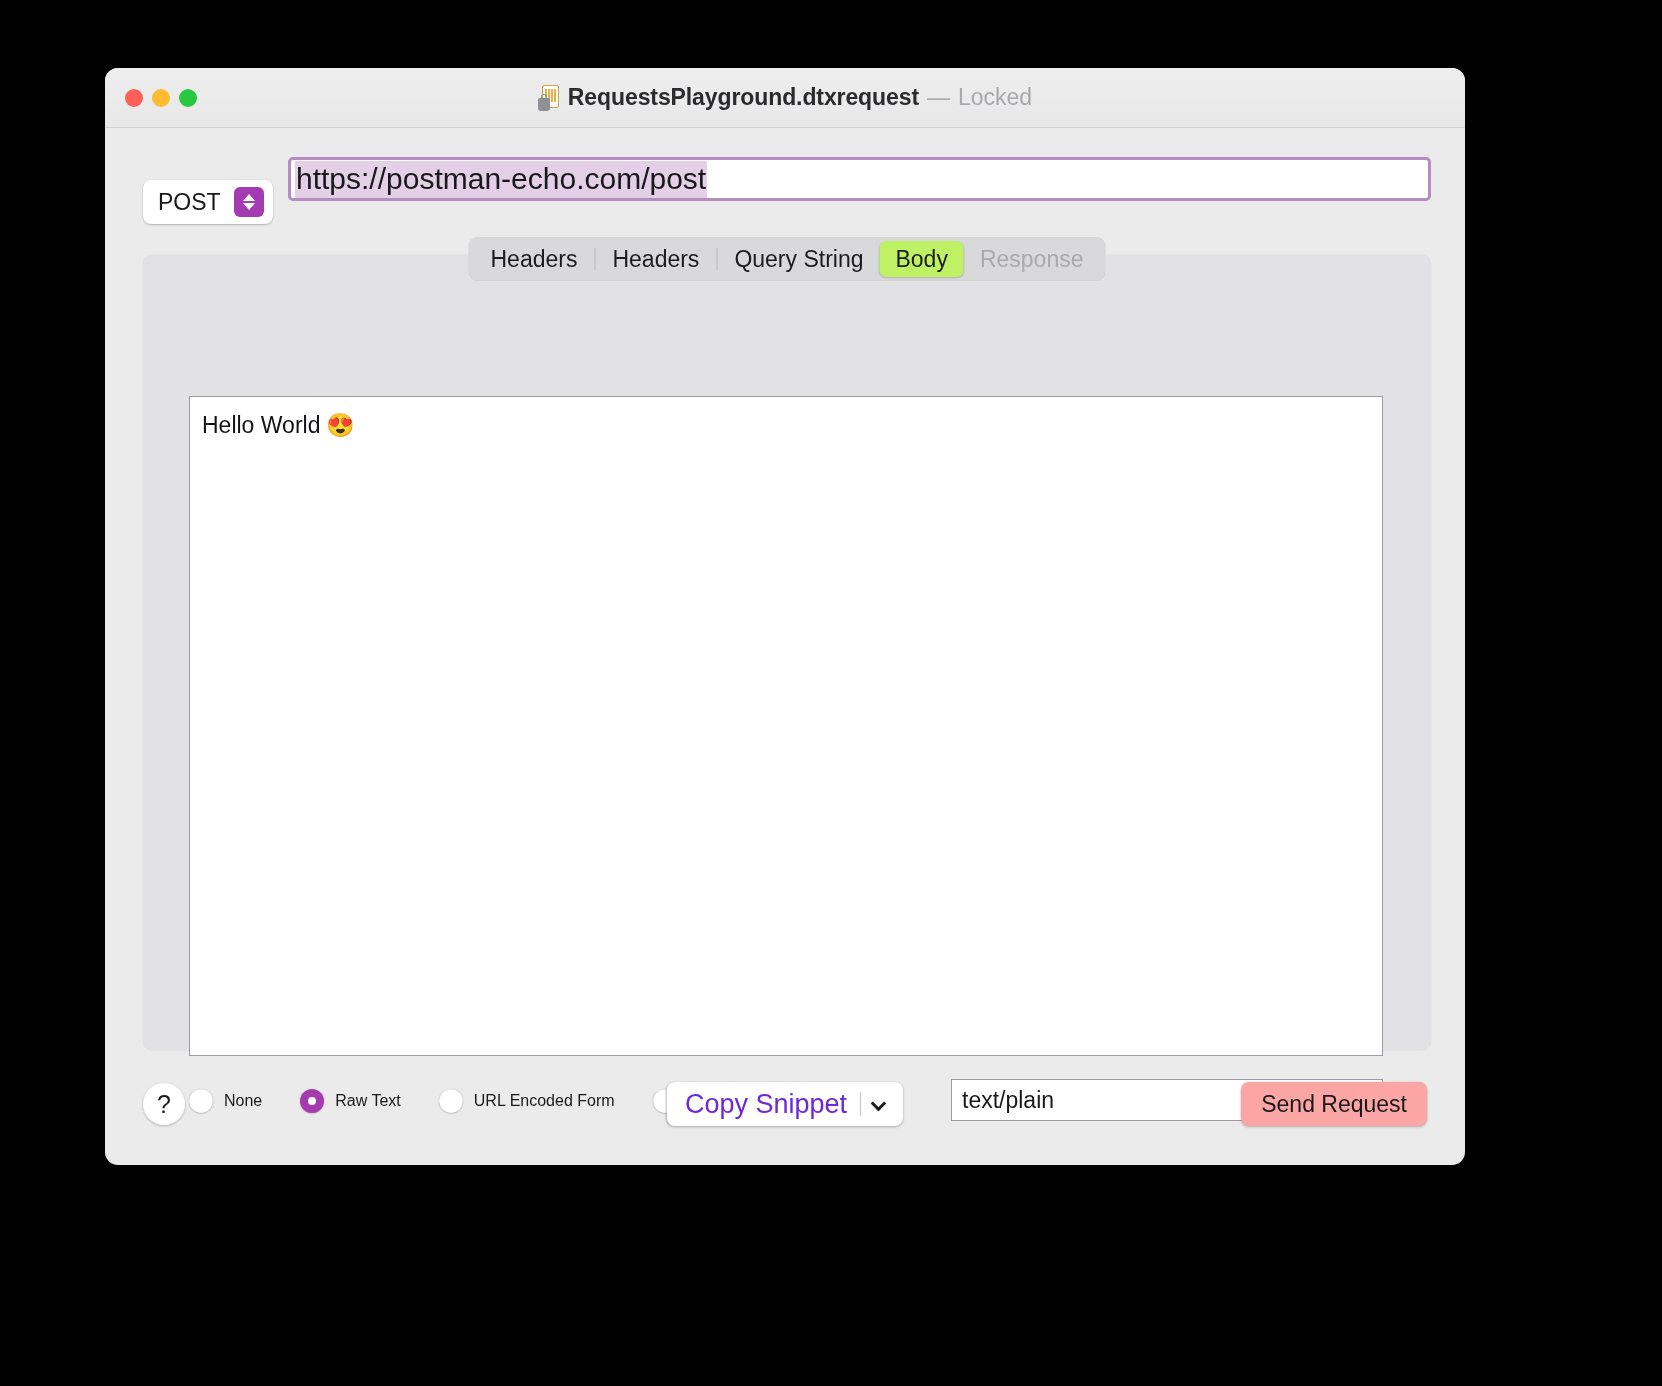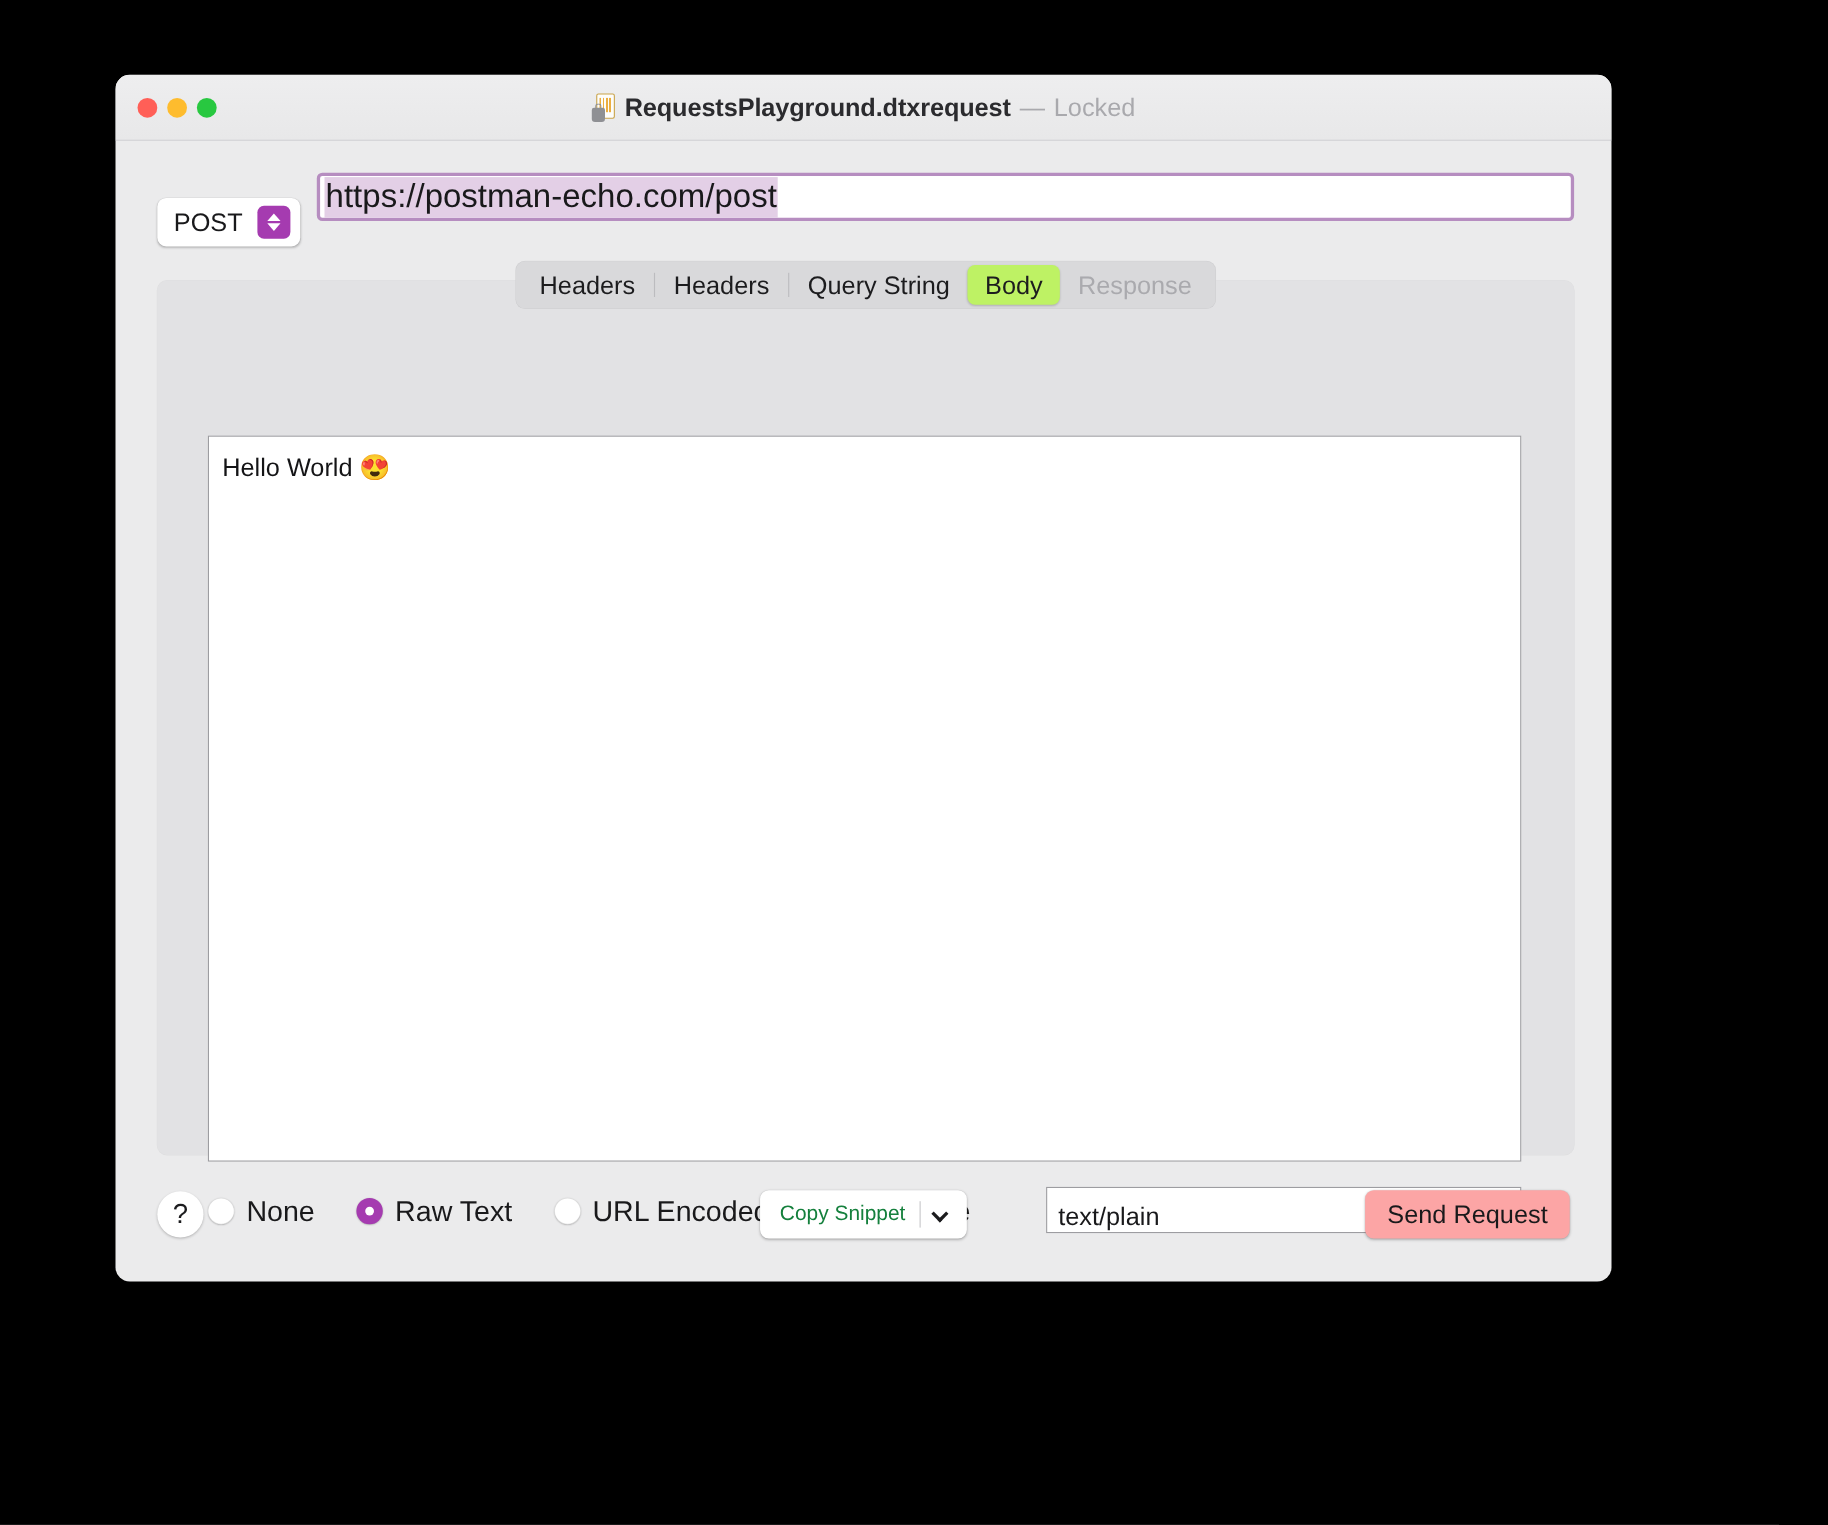--- a/index.html
+++ b/index.html
@@ -302,36 +302,36 @@
   .radio-item.checked .radio-dot::after {
     content: "";
     position: absolute;
     left: 50%; top: 50%;
     width: 8px; height: 8px;
     margin: -4px 0 0 -4px;
     background: #ffffff;
     border-radius: 50%;
   }
   .radio-label {
-    font-size: 26px;
+    font-size: 16px;
     color: #19191b;
     white-space: nowrap;
   }
 
   .mime-field {
     position: absolute;
     right: 0;
     top: 0;
     width: 432px;
     height: 42px;
     background: #ffffff;
     border: 1px solid #9d9da1;
     box-sizing: border-box;
     display: flex;
-    align-items: flex-end;
+    align-items: center;
     padding-left: 10px;
   }
   .mime-text {
     font-size: 23px;
     color: #19191b;
   }
 
   
   .bottombar {
     position: absolute;
@@ -365,22 +365,22 @@
     height: 44px;
     background: #ffffff;
     border-radius: 8px;
     box-shadow: 0 1px 2.5px rgba(0,0,0,0.25), 0 0 0 0.5px rgba(0,0,0,0.05);
     display: flex;
     align-items: center;
     padding: 0 8px 0 18px;
     box-sizing: border-box;
   }
   .copy-snippet .cs-label {
-    font-size: 19px;
-    color: #15803d;
+    font-size: 27px;
+    color: #6d28d9;
     margin-right: 13px;
     white-space: nowrap;
   }
   .cs-div {
     width: 1px;
     height: 24px;
     background: #c6c6c9;
     margin-right: 10px;
   }
   .cs-chevron {

